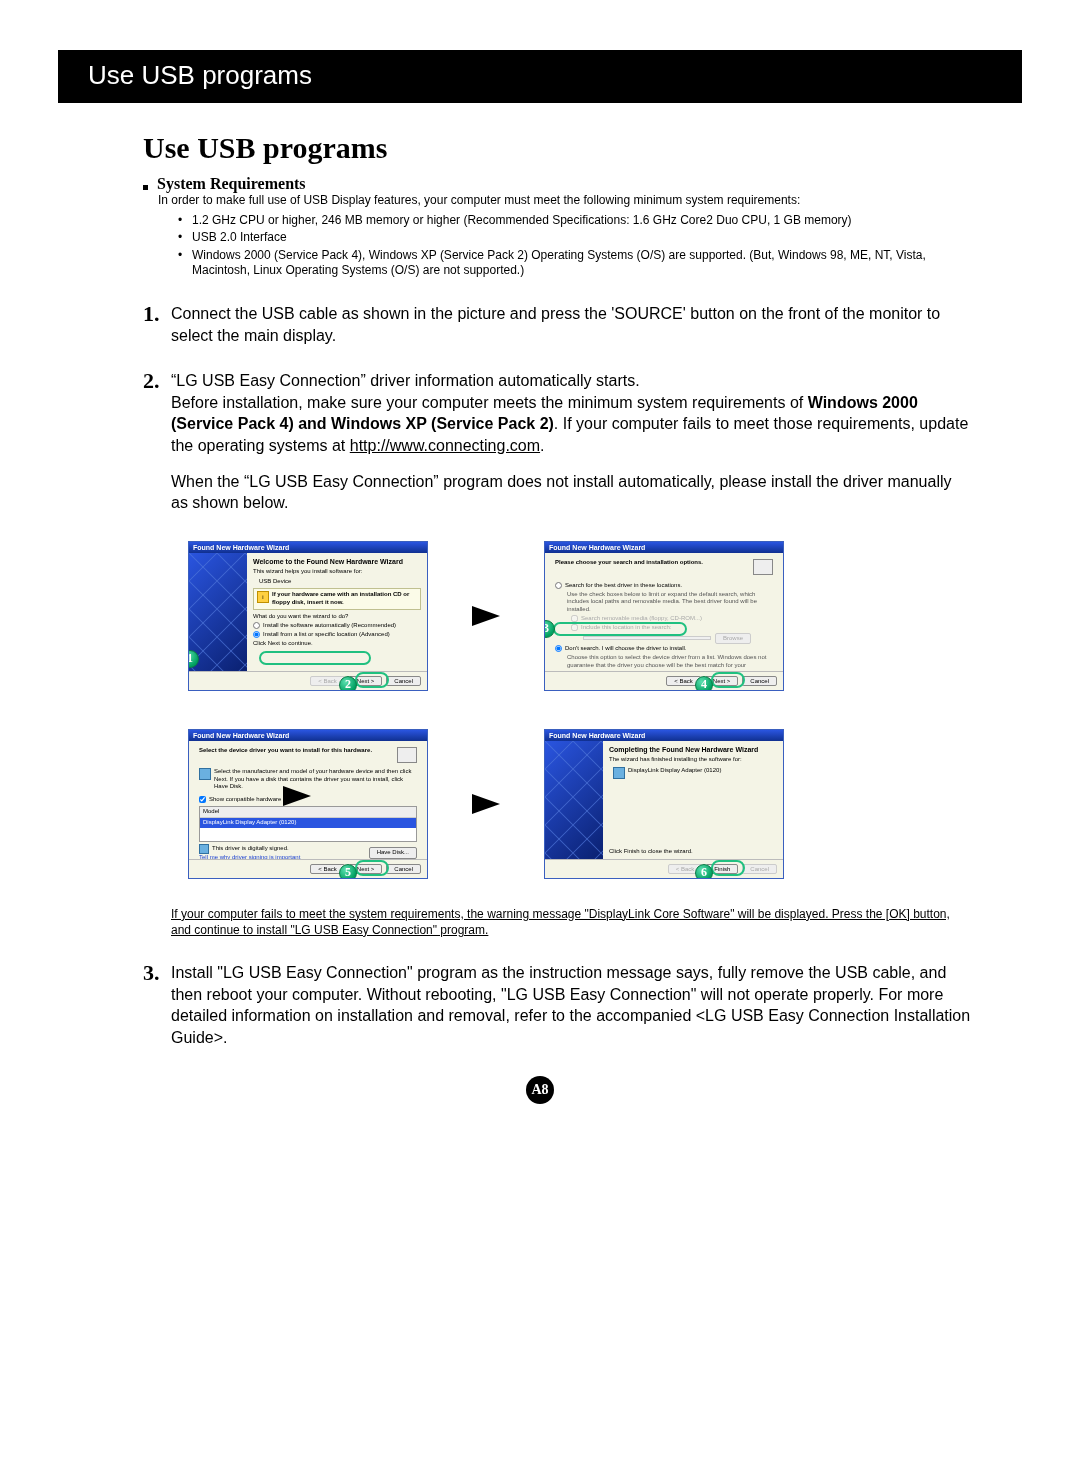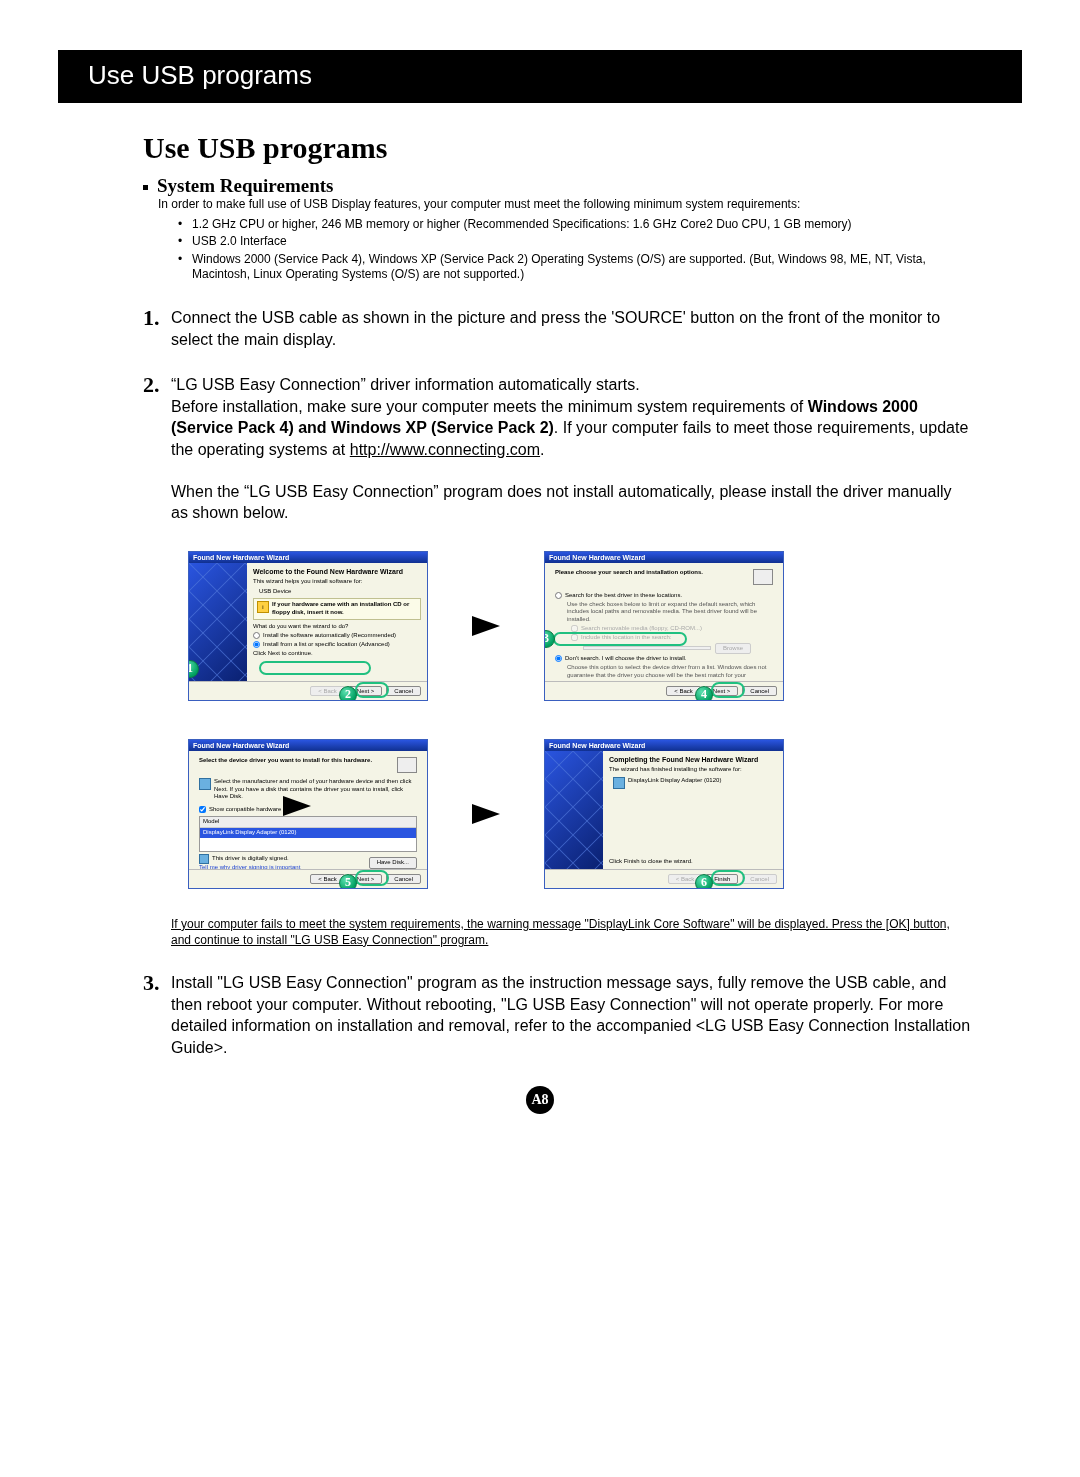--- a/index.html
+++ b/index.html
@@ -44,21 +44,21 @@
     position: absolute;
     left: 0;
     top: 10px;
     width: 5px;
     height: 5px;
     background: #000;
   }
   .sys-req-title {
     font-family: "Times New Roman", Times, serif;
     font-weight: bold;
-    font-size: 19px;
+    font-size: 16px;
     position: relative;
     padding-left: 14px;
   }
   .sys-body {
     margin-left: 100px;
     margin-right: 50px;
     font-size: 12px;
     line-height: 1.3;
   }
   .bullet-list {
@@ -92,21 +92,21 @@
     font-size: 22px;
     position: absolute;
     left: 0;
     top: -4px;
   }
   .step-cont {
     margin-left: 113px;
     margin-right: 50px;
     font-size: 16px;
     line-height: 1.35;
-    margin-top: 20px;
+    margin-top: 14px;
   }
   .link { text-decoration: underline; }
 
   .wizards {
     margin: 22px 0 22px 130px;
     display: grid;
     grid-template-columns: 240px 80px 240px;
     grid-template-rows: 160px 160px;
     row-gap: 28px;
     column-gap: 18px;

